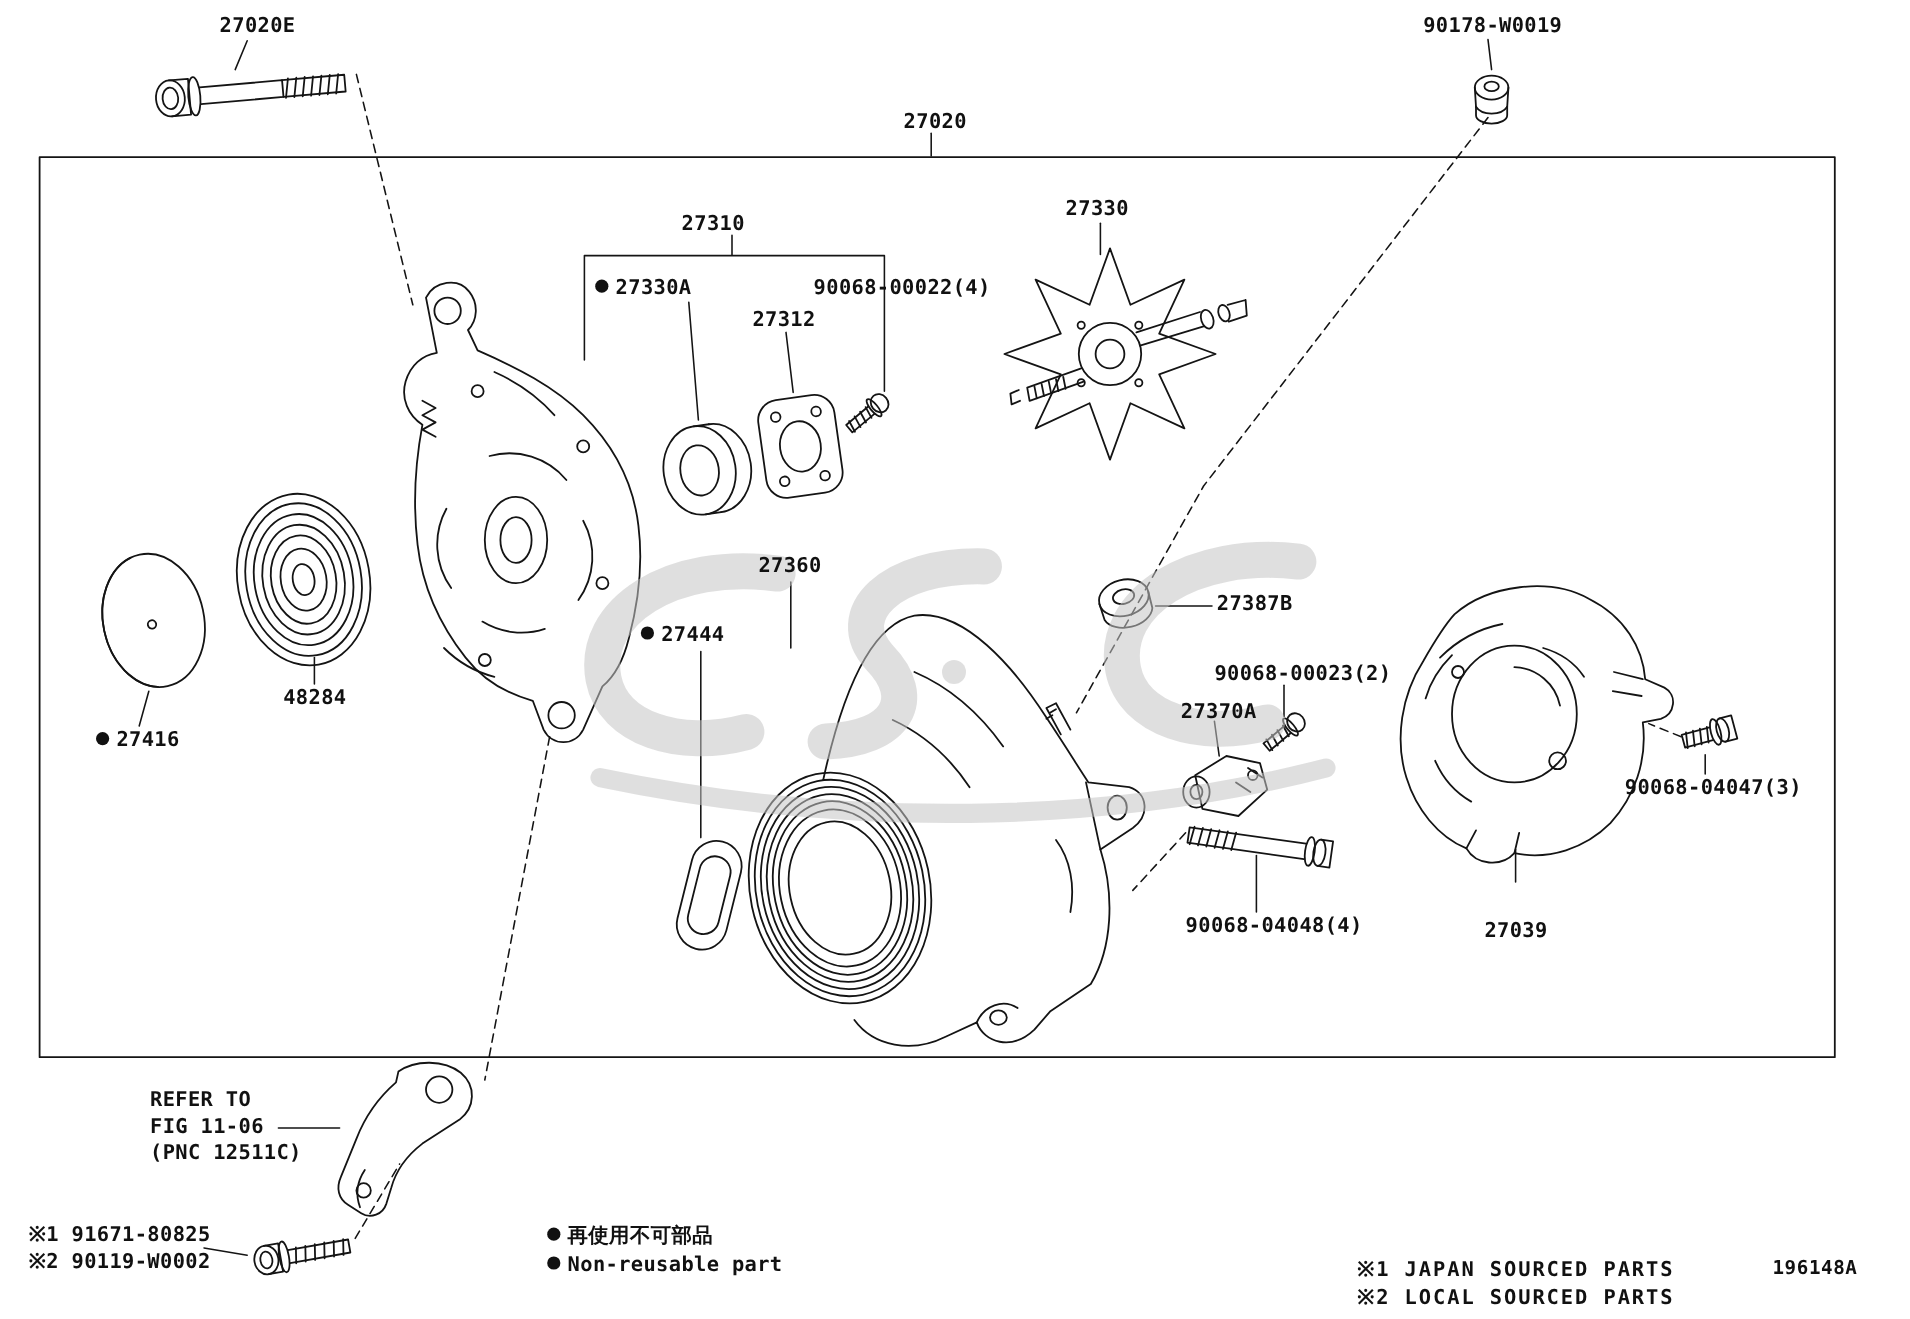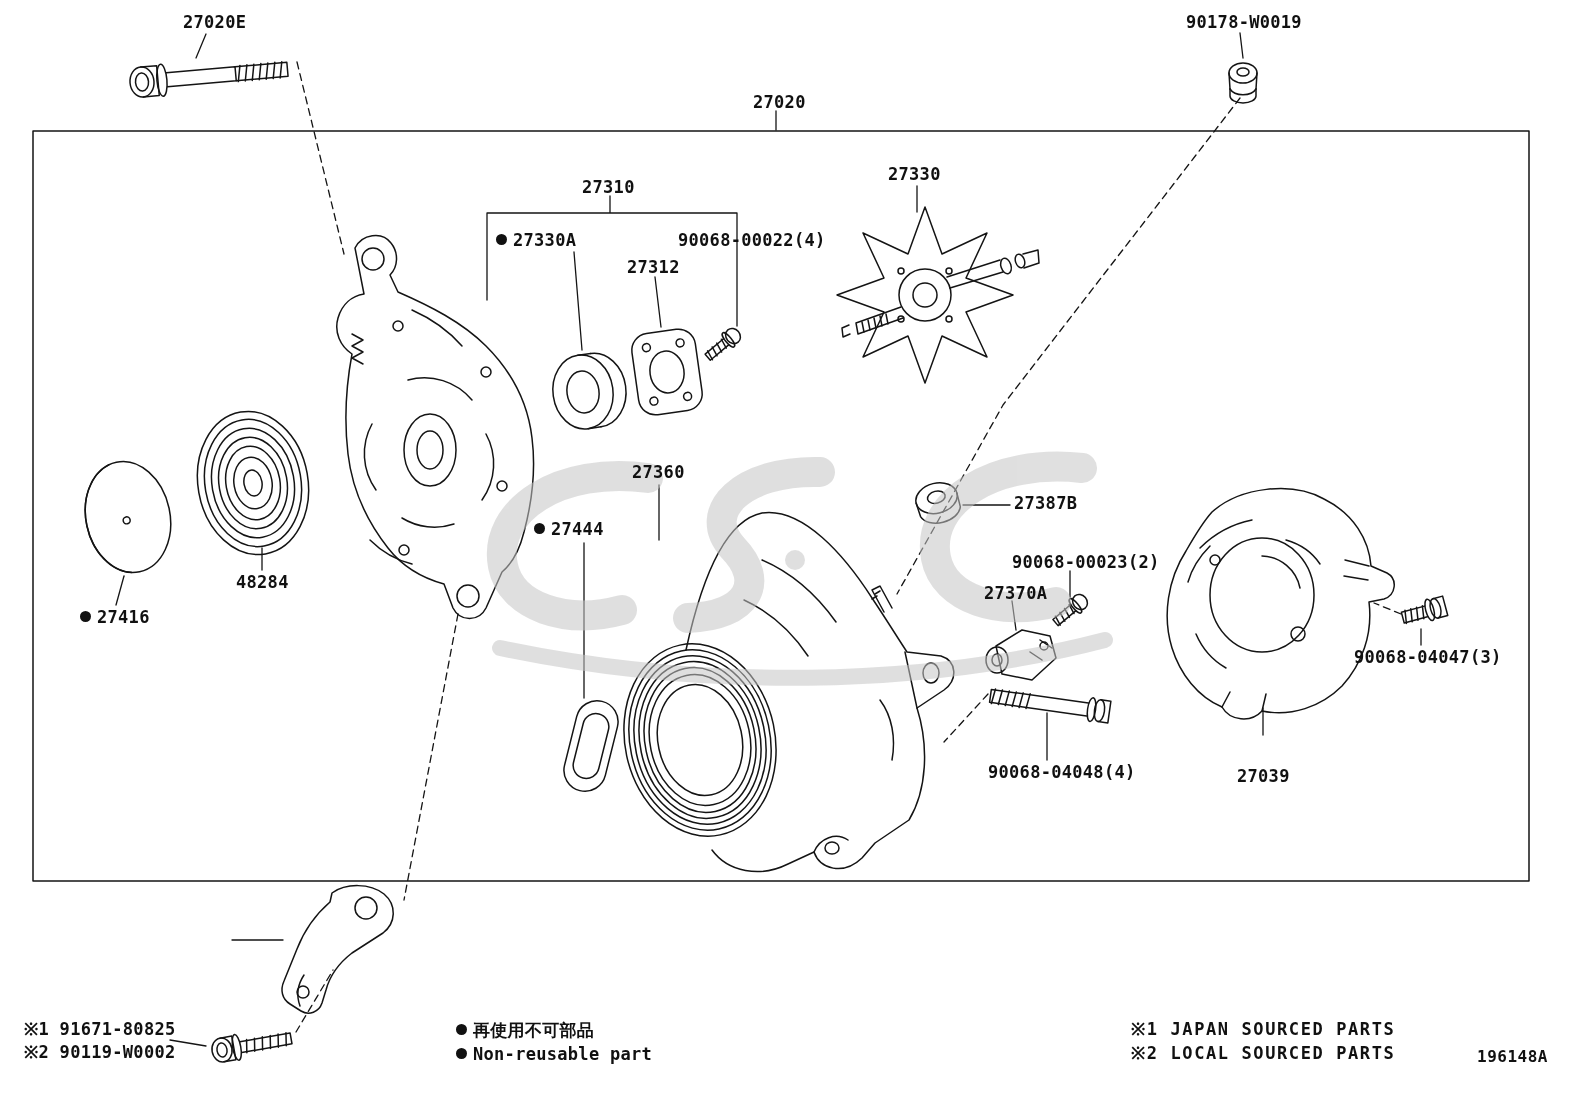--- a/index.html
+++ b/index.html
@@ -15,21 +15,21 @@
   .lbl {
     position:absolute;
     font-size:17px; font-weight:700; letter-spacing:0.3px;
     white-space:nowrap; line-height:20px; color:#111;
   }
   .lbl .dot {
     display:inline-block; width:11px; height:11px; border-radius:50%;
     background:#111; margin-right:6px; vertical-align:middle; position:relative; top:-2px;
   }
   .refer div { line-height:22px; }
-  .wide { letter-spacing:1.6px; }
+  .wide { letter-spacing:1.6px;margin-top:29px; }
   .fig { font-weight:700; font-size:16px; letter-spacing:0.5px; }
 </style>
 </head>
 <body>
 
 <div class="stage">
 
 <svg class="art" width="1592" height="1099" viewBox="0 0 1592 1099">
   <g stroke="#141414" stroke-width="1.5" fill="none" stroke-linecap="round" stroke-linejoin="round">
 
@@ -275,21 +275,21 @@
     <path d="M 820 472 C 742 470, 700 512, 733 548 C 766 582, 748 616, 688 618"></path>
     <path d="M 1082 468 C 994 458, 925 502, 936 558 C 944 599, 1000 617, 1056 602"></path>
     <circle cx="795" cy="560" r="10" fill="#c6c6c6" stroke="none"></circle>
     <path d="M 500 648 C 700 690, 920 688, 1105 640" stroke-width="16"></path>
   </g>
 </svg>
 
   <div class="lbl" style="left:183px; top:12px">27020E</div>
   <div class="lbl" style="left:1186px; top:12px">90178-W0019</div>
   <div class="lbl" style="left:753px; top:92px">27020</div>
-  <div class="lbl" style="left:582px; top:177px">27310</div>
+  <div class="lbl" style="left:568px; top:177px">27310</div>
 
   <div class="lbl" style="left:496px; top:230px">
     <span class="dot"></span><span>27330A</span>
   </div>
 
   <div class="lbl" style="left:678px; top:230px">90068-00022(4)</div>
   <div class="lbl" style="left:627px; top:257px">27312</div>
   <div class="lbl" style="left:888px; top:164px">27330</div>
   <div class="lbl" style="left:632px; top:462px">27360</div>
 
@@ -303,20 +303,25 @@
   <div class="lbl" style="left:236px; top:572px">48284</div>
 
   <div class="lbl" style="left:80px; top:607px">
     <span class="dot"></span><span>27416</span>
   </div>
 
   <div class="lbl" style="left:1354px; top:647px">90068-04047(3)</div>
   <div class="lbl" style="left:1237px; top:766px">27039</div>
   <div class="lbl" style="left:988px; top:762px">90068-04048(4)</div>
 
+  <div class="lbl refer" style="left:125px; top:906px">
+    <div>REFER TO</div>
+    <div>FIG 11-06</div>
+    <div>(PNC 12511C)</div>
+  </div>
 
   <div class="lbl" style="left:24px; top:1019px">※1 91671-80825</div>
   <div class="lbl" style="left:24px; top:1042px">※2 90119-W0002</div>
 
   <div class="lbl" style="left:456px; top:1020px">
     <span class="dot"></span><span>再使用不可部品</span>
   </div>
   <div class="lbl" style="left:456px; top:1044px">
     <span class="dot"></span><span>Non-reusable part</span>
   </div>

